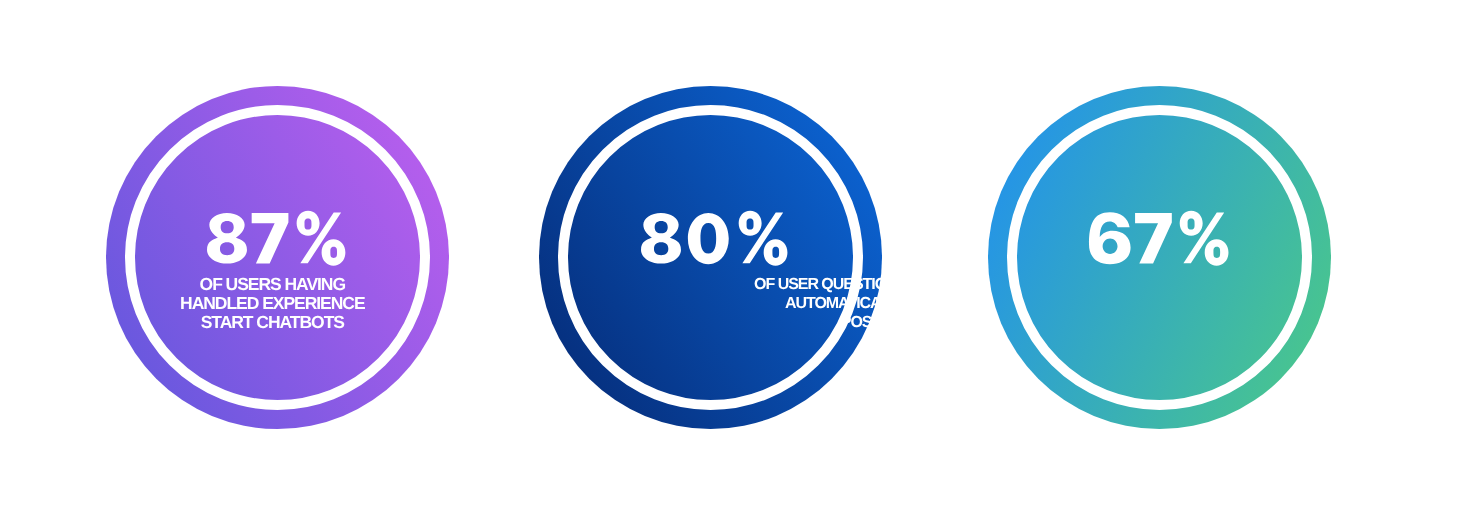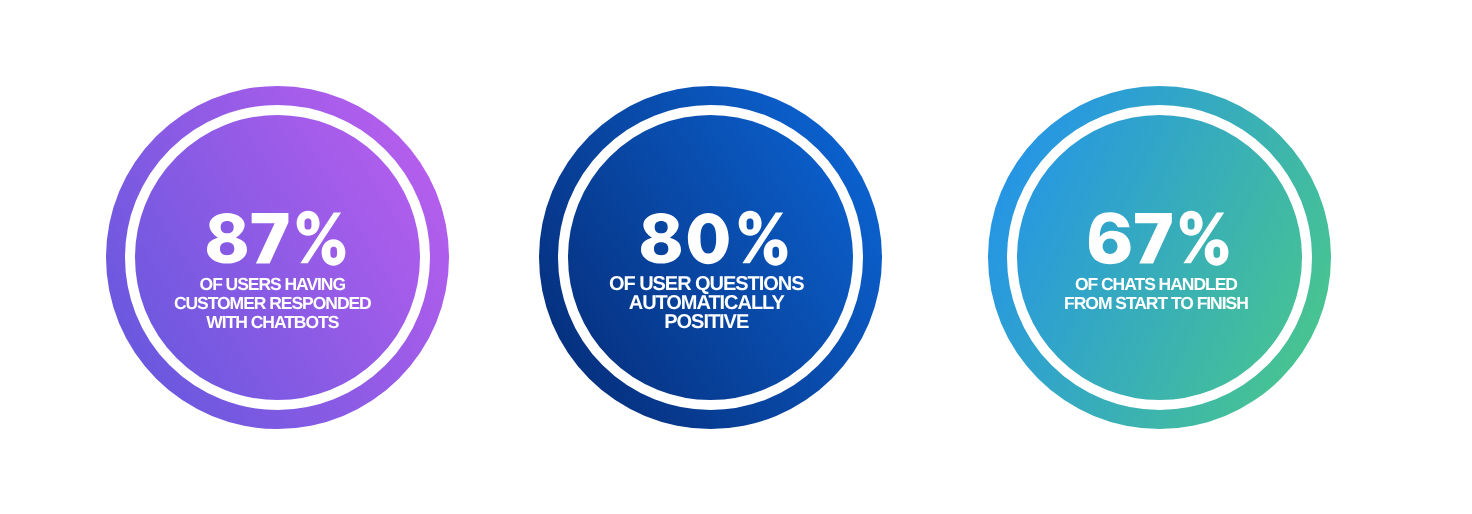--- a/index.html
+++ b/index.html
@@ -32,51 +32,47 @@
     <div class="badge-value" aria-label="87%" style="left: 101.2px; top: 126.7px; width: 138.396px; height: 50.4px;">
         <svg width="138.39600000000002" height="50.4" viewBox="0 0 274.595 100">
           <path d="M21.50 48.70C13.00 43.60 4.60 34.40 4.60 23.50C4.60 10.23 20.02 -0.20 39.65 -0.20C59.28 -0.20 74.70 10.23 74.70 23.50C74.70 34.40 65.90 43.60 57.30 48.70C68.00 54.00 79.30 55.91 79.30 73.60C79.30 88.61 61.85 100.40 39.65 100.40C17.45 100.40 0.00 88.61 0.00 73.60C0.00 55.91 10.80 54.00 21.50 48.70ZM27.10 28.25C27.10 35.90 31.76 40.40 40.05 40.40C48.34 40.40 53.00 35.90 53.00 28.25C53.00 20.60 48.34 16.10 40.05 16.10C31.76 16.10 27.10 20.60 27.10 28.25ZM25.70 70.95C25.70 79.24 30.55 83.70 39.95 83.70C49.36 83.70 54.20 79.24 54.20 70.95C54.20 62.66 49.36 58.20 39.95 58.20C30.55 58.20 25.70 62.66 25.70 70.95Z" fill="#ffffff" fill-rule="evenodd" transform="translate(0.000,0)"></path>
           <path d="M0 0H72.9V19.0L35.7 100H8.4L45.6 20.3H0Z" fill="#ffffff" fill-rule="evenodd" transform="translate(88.625,0)"></path>
           <path d="M0.00 20.40C0.00 6.39 9.69 -4.40 22.80 -4.40C35.91 -4.40 45.60 6.39 45.60 20.40C45.60 34.41 35.91 45.20 22.80 45.20C9.69 45.20 0.00 34.41 0.00 20.40ZM15.70 21.80C15.70 27.13 15.36 32.90 22.60 32.90C29.85 32.90 29.50 27.13 29.50 21.80C29.50 16.47 29.85 10.70 22.60 10.70C15.36 10.70 15.70 16.47 15.70 21.80ZM88.3 -1.2H73.6L7.4 99.6H22.1ZM49.60 78.40C49.60 63.60 59.63 52.20 73.20 52.20C86.77 52.20 96.80 63.60 96.80 78.40C96.80 93.20 86.77 104.60 73.20 104.60C59.63 104.60 49.60 93.20 49.60 78.40ZM67.00 78.00C67.00 83.33 66.67 89.10 73.60 89.10C80.53 89.10 80.20 83.33 80.20 78.00C80.20 72.67 80.53 66.90 73.60 66.90C66.67 66.90 67.00 72.67 67.00 78.00Z" fill="#ffffff" fill-rule="evenodd" transform="translate(177.795,0)"></path>
         </svg>
       <span class="value-text">87%</span>
     </div>
     <div class="badge-caption" style="color: rgb(255, 255, 255); font-size: 17.5px; letter-spacing: -1.04px; line-height: 19px; width: 400px; left: -33.38px; top: 189.233px;">
       <span class="caption-line">OF USERS HAVING</span>
-      <span class="caption-line">CUSTOMER RESPONDED</span>
-      <span class="caption-line">WITH CHATBOTS</span>
+      <span class="caption-line">HANDLED EXPERIENCE</span>
+      <span class="caption-line">START CHATBOTS</span>
     </div>
   </div>
 
   <div class="badge" id="badge-1" style="left: 539px; top: 86.2px; width: 343.3px; height: 343.3px; background-image: linear-gradient(57deg, rgb(5, 40, 114) 0%, rgb(12, 105, 219) 100%);">
     <div class="badge-ring" style="left: 19px; top: 19px; width: 305.3px; height: 305.3px; border-width: 10.3px; border-color: rgb(255, 255, 255);"></div>
     <div class="badge-value" aria-label="80%" style="left: 102.2px; top: 126.7px; width: 146.454px; height: 50.4px;">
         <svg width="146.45399999999998" height="50.4" viewBox="0 0 290.583 100">
           <path d="M21.50 48.70C13.00 43.60 4.60 34.40 4.60 23.50C4.60 10.23 20.02 -0.20 39.65 -0.20C59.28 -0.20 74.70 10.23 74.70 23.50C74.70 34.40 65.90 43.60 57.30 48.70C68.00 54.00 79.30 55.91 79.30 73.60C79.30 88.61 61.85 100.40 39.65 100.40C17.45 100.40 0.00 88.61 0.00 73.60C0.00 55.91 10.80 54.00 21.50 48.70ZM27.10 28.25C27.10 35.90 31.76 40.40 40.05 40.40C48.34 40.40 53.00 35.90 53.00 28.25C53.00 20.60 48.34 16.10 40.05 16.10C31.76 16.10 27.10 20.60 27.10 28.25ZM25.70 70.95C25.70 79.24 30.55 83.70 39.95 83.70C49.36 83.70 54.20 79.24 54.20 70.95C54.20 62.66 49.36 58.20 39.95 58.20C30.55 58.20 25.70 62.66 25.70 70.95Z" fill="#ffffff" fill-rule="evenodd" transform="translate(0.000,0)"></path>
           <path d="M0.00 50.70C0.00 21.94 17.25 -0.20 40.58 -0.20C63.91 -0.20 81.16 21.94 81.16 50.70C81.16 79.46 63.91 101.60 40.58 101.60C17.25 101.60 0.00 79.46 0.00 50.70ZM25.00 50.00C25.00 64.27 27.18 80.36 40.58 80.36C53.98 80.36 56.16 64.27 56.16 50.00C56.16 35.73 53.98 19.64 40.58 19.64C27.18 19.64 25.00 35.73 25.00 50.00Z" fill="#ffffff" fill-rule="evenodd" transform="translate(92.990,0)"></path>
           <path d="M0.00 20.40C0.00 6.39 9.69 -4.40 22.80 -4.40C35.91 -4.40 45.60 6.39 45.60 20.40C45.60 34.41 35.91 45.20 22.80 45.20C9.69 45.20 0.00 34.41 0.00 20.40ZM15.70 21.80C15.70 27.13 15.36 32.90 22.60 32.90C29.85 32.90 29.50 27.13 29.50 21.80C29.50 16.47 29.85 10.70 22.60 10.70C15.36 10.70 15.70 16.47 15.70 21.80ZM88.3 -1.2H73.6L7.4 99.6H22.1ZM49.60 78.40C49.60 63.60 59.63 52.20 73.20 52.20C86.77 52.20 96.80 63.60 96.80 78.40C96.80 93.20 86.77 104.60 73.20 104.60C59.63 104.60 49.60 93.20 49.60 78.40ZM67.00 78.00C67.00 83.33 66.67 89.10 73.60 89.10C80.53 89.10 80.20 83.33 80.20 78.00C80.20 72.67 80.53 66.90 73.60 66.90C66.67 66.90 67.00 72.67 67.00 78.00Z" fill="#ffffff" fill-rule="evenodd" transform="translate(193.783,0)"></path>
         </svg>
       <span class="value-text">80%</span>
     </div>
-    <div class="badge-caption" style="color: rgb(255, 255, 255); font-size: 20px; letter-spacing: -1.04px; line-height: 19px; width: 400px; left: -32.78px; top: 189.033px;">
+    <div class="badge-caption" style="color: rgb(255, 255, 255); font-size: 16px; letter-spacing: -1.04px; line-height: 19px; width: 400px; left: -32.78px; top: 189.033px; text-align: right;">
       <span class="caption-line">OF USER QUESTIONS</span>
       <span class="caption-line">AUTOMATICALLY</span>
       <span class="caption-line">POSITIVE</span>
     </div>
   </div>
 
   <div class="badge" id="badge-2" style="left: 988.2px; top: 86.2px; width: 343.3px; height: 343.3px; background-image: linear-gradient(114.75deg, rgb(32, 142, 242) 0%, rgb(77, 203, 132) 100%);">
     <div class="badge-ring" style="left: 19px; top: 19px; width: 305.3px; height: 305.3px; border-width: 10.3px; border-color: rgb(255, 255, 255);"></div>
     <div class="badge-value" aria-label="67%" style="left: 101.1px; top: 126.7px; width: 139.499px; height: 50.4px;">
         <svg width="139.4988" height="50.4" viewBox="0 0 276.783 100">
           <path d="M0.00 62.00C0.00 22.00 9.00 -1.60 41.40 -1.60C62.80 -1.60 77.80 10.00 80.60 28.40H56.90C53.80 21.40 48.90 17.00 41.00 17.00C28.20 17.00 21.70 28.40 21.30 47.60C26.90 39.60 35.70 35.00 46.30 35.00C67.80 35.00 82.50 47.40 82.50 68.70C82.50 89.30 66.00 101.60 41.40 101.60C16.20 101.60 0.00 88.00 0.00 62.00ZM27.02 65.90C27.02 74.34 33.64 81.18 41.80 81.18C49.96 81.18 56.58 74.34 56.58 65.90C56.58 57.46 49.96 50.62 41.80 50.62C33.64 50.62 27.02 57.46 27.02 65.90Z" fill="#ffffff" fill-rule="evenodd" transform="translate(0.000,0)"></path>
           <path d="M0 0H72.9V19.0L35.7 100H8.4L45.6 20.3H0Z" fill="#ffffff" fill-rule="evenodd" transform="translate(91.429,0)"></path>
           <path d="M0.00 20.40C0.00 6.39 9.69 -4.40 22.80 -4.40C35.91 -4.40 45.60 6.39 45.60 20.40C45.60 34.41 35.91 45.20 22.80 45.20C9.69 45.20 0.00 34.41 0.00 20.40ZM15.70 21.80C15.70 27.13 15.36 32.90 22.60 32.90C29.85 32.90 29.50 27.13 29.50 21.80C29.50 16.47 29.85 10.70 22.60 10.70C15.36 10.70 15.70 16.47 15.70 21.80ZM88.3 -1.2H73.6L7.4 99.6H22.1ZM49.60 78.40C49.60 63.60 59.63 52.20 73.20 52.20C86.77 52.20 96.80 63.60 96.80 78.40C96.80 93.20 86.77 104.60 73.20 104.60C59.63 104.60 49.60 93.20 49.60 78.40ZM67.00 78.00C67.00 83.33 66.67 89.10 73.60 89.10C80.53 89.10 80.20 83.33 80.20 78.00C80.20 72.67 80.53 66.90 73.60 66.90C66.67 66.90 67.00 72.67 67.00 78.00Z" fill="#ffffff" fill-rule="evenodd" transform="translate(179.983,0)"></path>
         </svg>
       <span class="value-text">67%</span>
     </div>
-    <div class="badge-caption" style="color: rgb(255, 255, 255); font-size: 17.5px; letter-spacing: -1.04px; line-height: 19px; width: 400px; left: -32.28px; top: 188.933px;">
-      <span class="caption-line">OF CHATS HANDLED</span>
-      <span class="caption-line">FROM START TO FINISH</span>
-    </div>
   </div>
 
 </div>
 
 </body></html>

